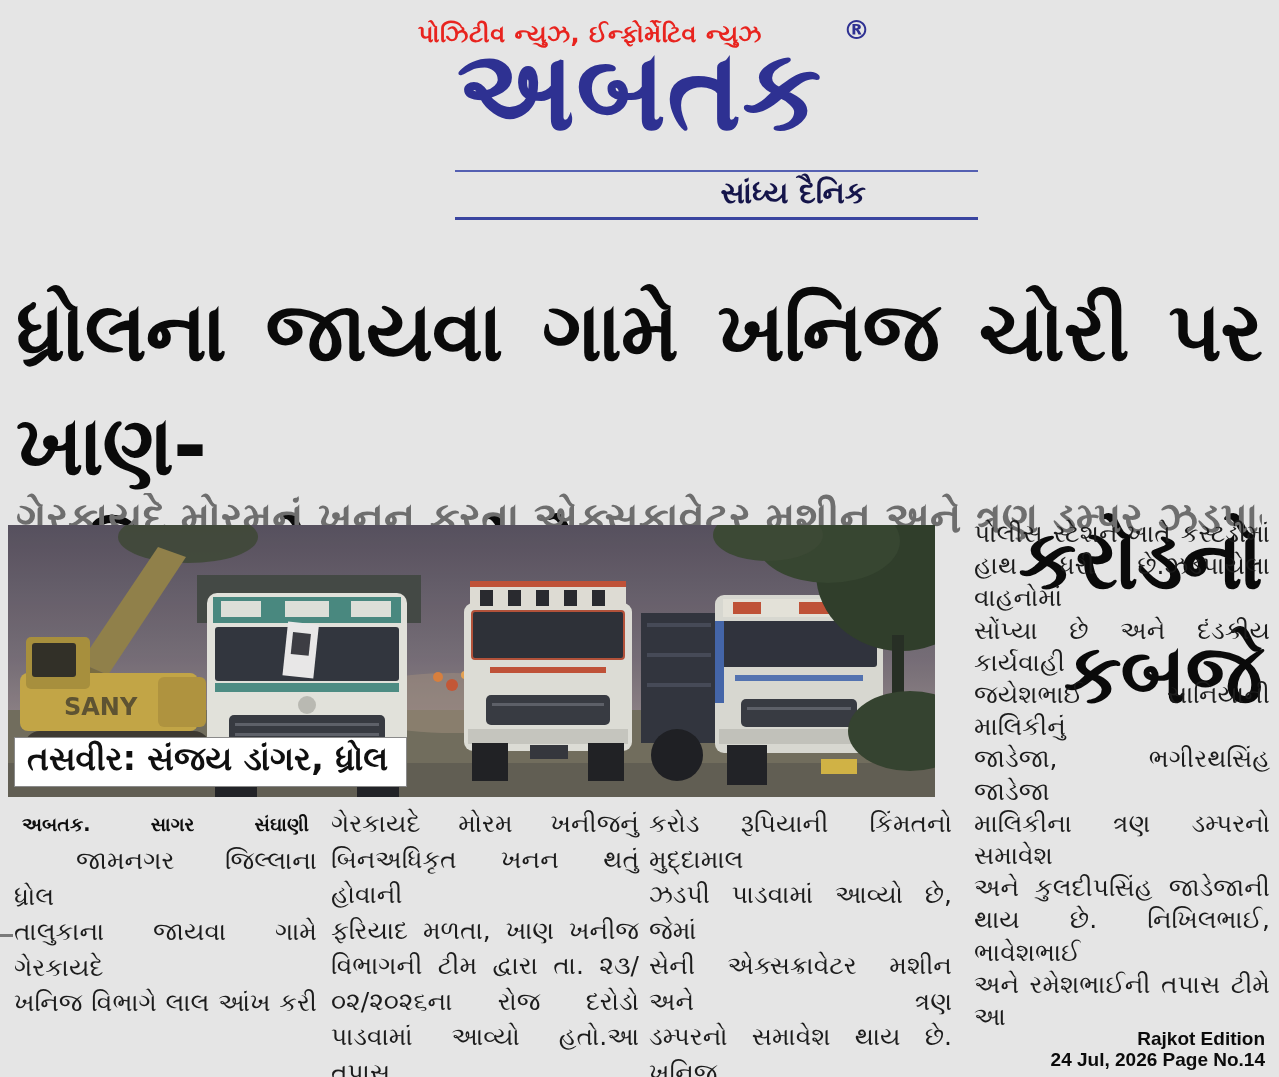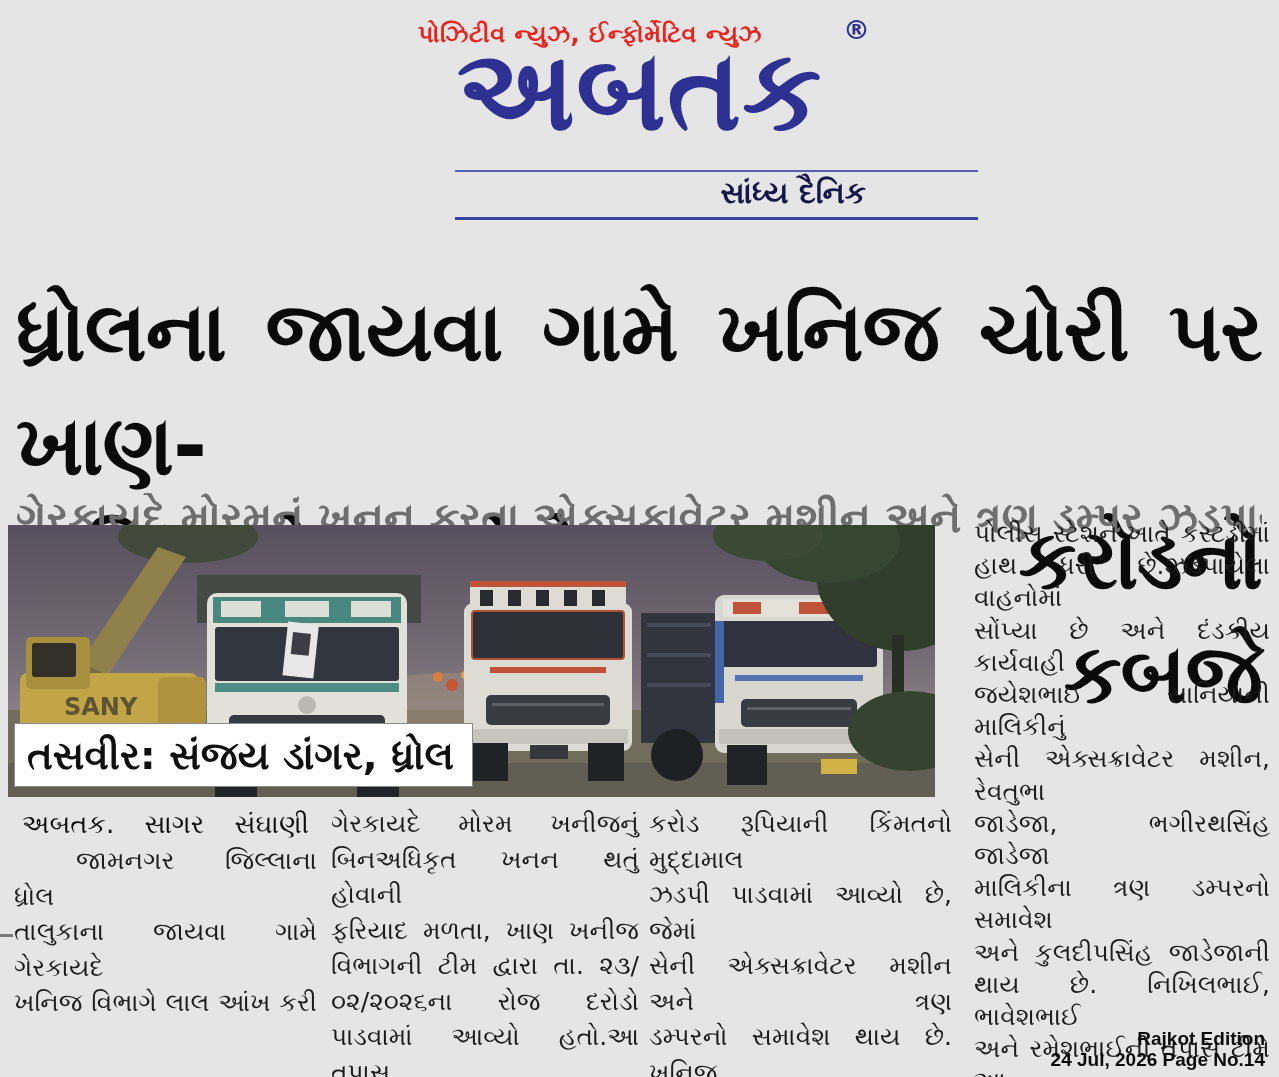--- a/index.html
+++ b/index.html
@@ -39,38 +39,38 @@
   .subheadline {
     position:absolute; left:16px; top:458px; width:1246px;
     font-size:42px; font-weight:bold; color:#6e6e6e;
     text-align:justify; text-align-last:justify; white-space:nowrap; overflow:hidden;
   }
   
   .photo { position:absolute; left:8px; top:525px; width:927px; height:272px; }
   .photo svg { display:block; }
   .photo-caption {
     position:absolute; left:6px; bottom:10px; background:#ffffff;
-    border:1px solid #8a8a8a; padding:9px 18px 7px 12px;
-    font-size:39px; font-weight:bold; color:#101010; white-space:nowrap;
+    border:1px solid #8a8a8a; padding:1px 18px 7px 12px;
+    font-size:33px; font-weight:bold; color:#101010; white-space:nowrap;
   }
   
   .jline { text-align:justify; text-align-last:justify; }
   .right-col {
     position:absolute; left:974px; top:518px; width:296px;
     font-size:25px; line-height:32.2px; color:#1c1c1c;
   }
   .right-col .jline:last-child { text-align-last:left; }
   .col {
     position:absolute; top:806px; width:303px;
     font-size:25px; line-height:35.5px; color:#1c1c1c;
   }
   .col1 { left:14px; }
   .col2 { left:331px; width:308px; }
   .col3 { left:649px; }
-  .byline { font-weight:normal; font-size:26px; line-height:37px; color:#0e0e0e; }
+  .byline { font-weight:bold; font-size:19px; line-height:37px; color:#0e0e0e; }
   .byline-reporter { text-align:justify; text-align-last:justify; padding:0 8px; }
   .byline-city { text-align:center; }
   .col1 .lines > div:first-child { text-indent:62px; }
   
   .footer {
     position:absolute; right:14px; top:1028px; text-align:right;
     font-family:"Liberation Sans","DejaVu Sans",sans-serif;
     font-size:19px; line-height:21px; color:#0b0b0b; font-weight:bold;
   }
   
@@ -204,21 +204,20 @@
       <rect x="0" y="0" width="927" height="272" fill="#b9aeb6" opacity="0.08"></rect>
     </svg>
     <figcaption class="photo-caption">તસવીર: સંજય ડાંગર, ધ્રોલ</figcaption>
   </figure>
 
   <aside class="right-col lines">
       <div class="jline">પોલીસ સ્ટેશન ખાતે કસ્ટડીમાં</div>
       <div class="jline">હાથ ધરી છે.ઝડપાયેલા વાહનોમાં</div>
       <div class="jline">સોંપ્યા છે અને  દંડકીય કાર્યવાહી</div>
       <div class="jline">જયેશભાઈ સાનિયાની માલિકીનું</div>
-      <div class="jline">સેની એક્સક્રાવેટર મશીન, રેવતુભા</div>
       <div class="jline">જાડેજા, ભગીરથસિંહ જાડેજા</div>
       <div class="jline">માલિકીના ત્રણ ડમ્પરનો સમાવેશ</div>
       <div class="jline">અને કુલદીપસિંહ જાડેજાની</div>
       <div class="jline">થાય છે. નિખિલભાઈ, ભાવેશભાઈ</div>
       <div class="jline">અને રમેશભાઈની તપાસ ટીમે આ</div>
     </aside>
 
   <div class="col col1">
     <div class="byline">
       <div class="byline-reporter">અબતક. સાગર સંઘાણી</div>

